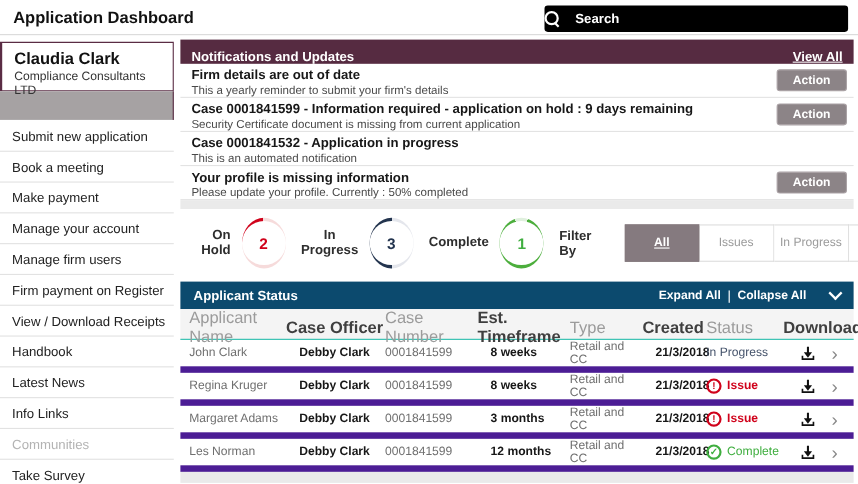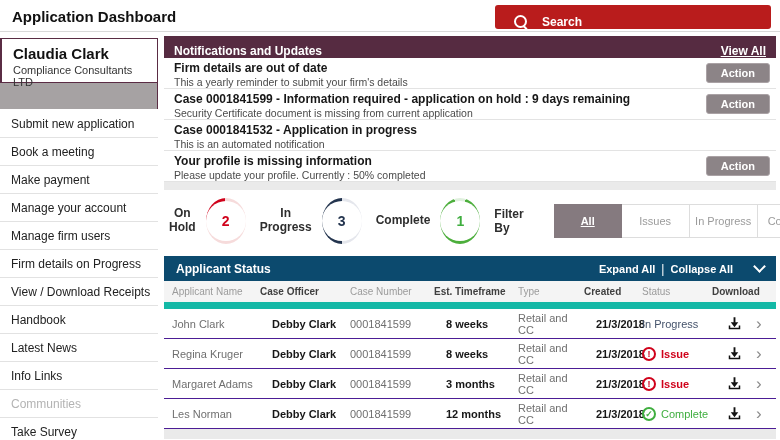--- a/index.html
+++ b/index.html
@@ -3,22 +3,22 @@
 <meta charset="utf-8">
 <style>
   * { margin:0; padding:0; box-sizing:border-box; }
   html,body { width:780px; height:440px; overflow:hidden; background:#fff;
     font-family:"Liberation Sans", sans-serif; color:#1a1a1a; }
 
   
   .topbar { position:absolute; left:0; top:0; width:780px; height:32px; background:#fff;
     border-bottom:1px solid #d9d9d9; }
   .app-title { position:absolute; left:12px; top:8px; font-size:15px; font-weight:bold; color:#111; }
-  .searchbox { position:absolute; right:9px; top:5px; width:276px; height:24px; background:#b91c1c;
-    border-radius:3px; display:flex; align-items:flex-end; padding-left:19px; cursor:pointer; }
+  .searchbox { position:absolute; right:9px; top:5px; width:276px; height:24px; background:#000000;
+    border-radius:3px; display:flex; align-items:center; padding-left:0; cursor:pointer; }
   .searchbox .mag { position:relative; width:14px; height:14px; margin-right:14px; }
   .searchbox .mag::before { content:""; position:absolute; left:0; top:0; width:9px; height:9px;
     border:2px solid #fff; border-radius:50%; }
   .searchbox .mag::after { content:""; position:absolute; left:10px; top:10px; width:5px; height:2px;
     background:#fff; transform:rotate(45deg); transform-origin:0 0; }
   .searchbox span { color:#fff; font-size:12px; font-weight:bold; }
 
   
   .sidebar { position:absolute; left:0; top:38px; width:158px; height:407px; background:#fff; }
   .usercard { border:1px solid #5a2c44; border-left-width:2px; padding:6px 11px 5px; height:45px; }
@@ -53,45 +53,45 @@
   .ring { width:46px; height:46px; border-radius:50%; display:flex; align-items:center;
     justify-content:center; margin:0 14px 0 10px; }
   .ring .inner { width:40px; height:40px; border-radius:50%; background:#fff; display:flex;
     align-items:center; justify-content:center; font-size:14px; font-weight:bold; }
   .ring.onhold { background:conic-gradient(from 270deg,#d0021b 0 88deg,#f6dbdb 88deg 360deg); }
   .ring.onhold .inner { color:#d0021b; }
   .ring.inprogress { background:conic-gradient(from 180deg,#23344e 0 180deg,#e4e6ec 180deg 360deg); }
   .ring.inprogress .inner { color:#23344e; }
   .ring.complete { background:conic-gradient(from 15deg,#4cae3c 0 330deg,#e0f0de 330deg 360deg); }
   .ring.complete .inner { color:#3fae3f; }
-  .c-onhold-label { margin-left:5px; }
+  .c-onhold-label { margin-left:19px;text-align:right; }
   .filter-wrap { margin-left:auto; display:flex; align-items:center; }
   .filter-label { font-size:12px; font-weight:bold; color:#2e2e2e; margin-right:14px; }
   .fbtn { width:72px; height:34px; background:#fff; border:1px solid #ddd; color:#9b9b9b;
     font-size:11px; cursor:pointer; font-family:"Liberation Sans", sans-serif; }
   .fbtn + .fbtn { border-left:none; }
   .fbtn.selected { background:#857a7f; border-color:#857a7f; color:#fff; font-weight:bold;text-decoration:underline; }
 
   .gap-white { height:4px; background:#fff; }
 
   
   .appbar { height:25px; background:#0c4a6e; color:#fff; display:flex; align-items:center;
     padding:0 12px; font-size:12px; font-weight:bold; }
   .appbar .spacer { flex:1; }
   .expand-links { font-size:11px; font-weight:bold; cursor:pointer; }
   .pipe { margin:0 6px; font-weight:normal; }
   .chev-down { width:9px; height:9px; border-right:2px solid #fff; border-bottom:2px solid #fff;
     transform:rotate(45deg); margin-left:22px; margin-top:-4px; cursor:pointer; }
 
   .grid-row { display:grid; grid-template-columns:88px 90px 84px 84px 66px 58px 70px 44px 22px;
     align-items:center; padding-left:8px; }
-  .thead { height:28px; background:#f4f4f4; border-bottom:7px solid #14b8a6; font-size:10px; }
+  .thead { height:28px; background:#f4f4f4; border-bottom:1px solid #14b8a6; font-size:15px; }
   .thead .h-lt { color:#9b9b9b; }
   .thead .h-dk { color:#3f3f3f; font-weight:bold; }
-  .trow { height:30px; background:#fff; border-bottom:1px solid #4c1d95; font-size:11px; }
+  .trow { height:30px; background:#fff; border-bottom:6px solid #4c1d95; font-size:11px; }
   .c-lt { color:#6f6f6f; }
   .c-dk { color:#171717; font-weight:bold;padding-left:12px; }
   .status-cell { display:flex; align-items:center; gap:5px; }
   .st-progress { color:#45536b; }
   .st-issue { color:#d0021b; font-weight:bold; }
   .st-complete { color:#3fae3f; }
   .ico-issue { width:14px; height:14px; border:2px solid #d0021b; border-radius:50%; color:#d0021b;
     font-size:9px; font-weight:bold; display:flex; align-items:center; justify-content:center; flex:none; }
   .ico-complete { width:14px; height:14px; border:2px solid #3fae3f; border-radius:50%; color:#3fae3f;
     font-size:9px; font-weight:bold; display:flex; align-items:center; justify-content:center; flex:none; }
@@ -115,21 +115,21 @@
     <div class="uname">Claudia Clark</div>
     <div class="ucompany">Compliance Consultants LTD</div>
   </div>
   <div class="graystrip"></div>
   <div class="menu">
     <div class="menu-item">Submit new application</div>
     <div class="menu-item">Book a meeting</div>
     <div class="menu-item">Make payment</div>
     <div class="menu-item">Manage your account</div>
     <div class="menu-item">Manage firm users</div>
-    <div class="menu-item">Firm details on Progress</div>
+    <div class="menu-item">Firm payment on Register</div>
     <div class="menu-item">View / Download Receipts</div>
     <div class="menu-item">Handbook</div>
     <div class="menu-item">Latest News</div>
     <div class="menu-item">Info Links</div>
     <div class="menu-item disabled">Communities</div>
     <div class="menu-item">Take Survey</div>
   </div>
 </div>
 
 <div class="main">

